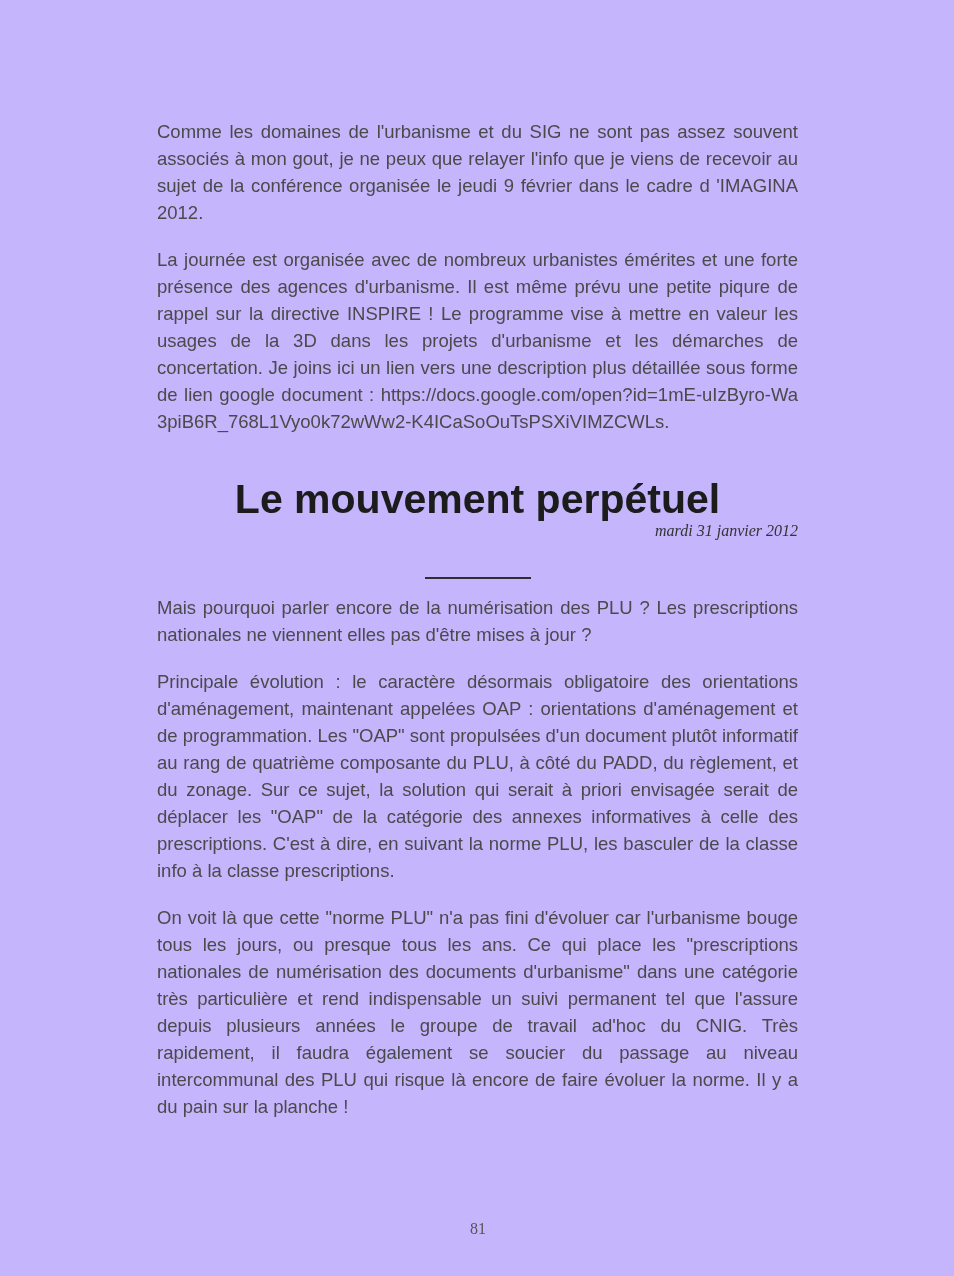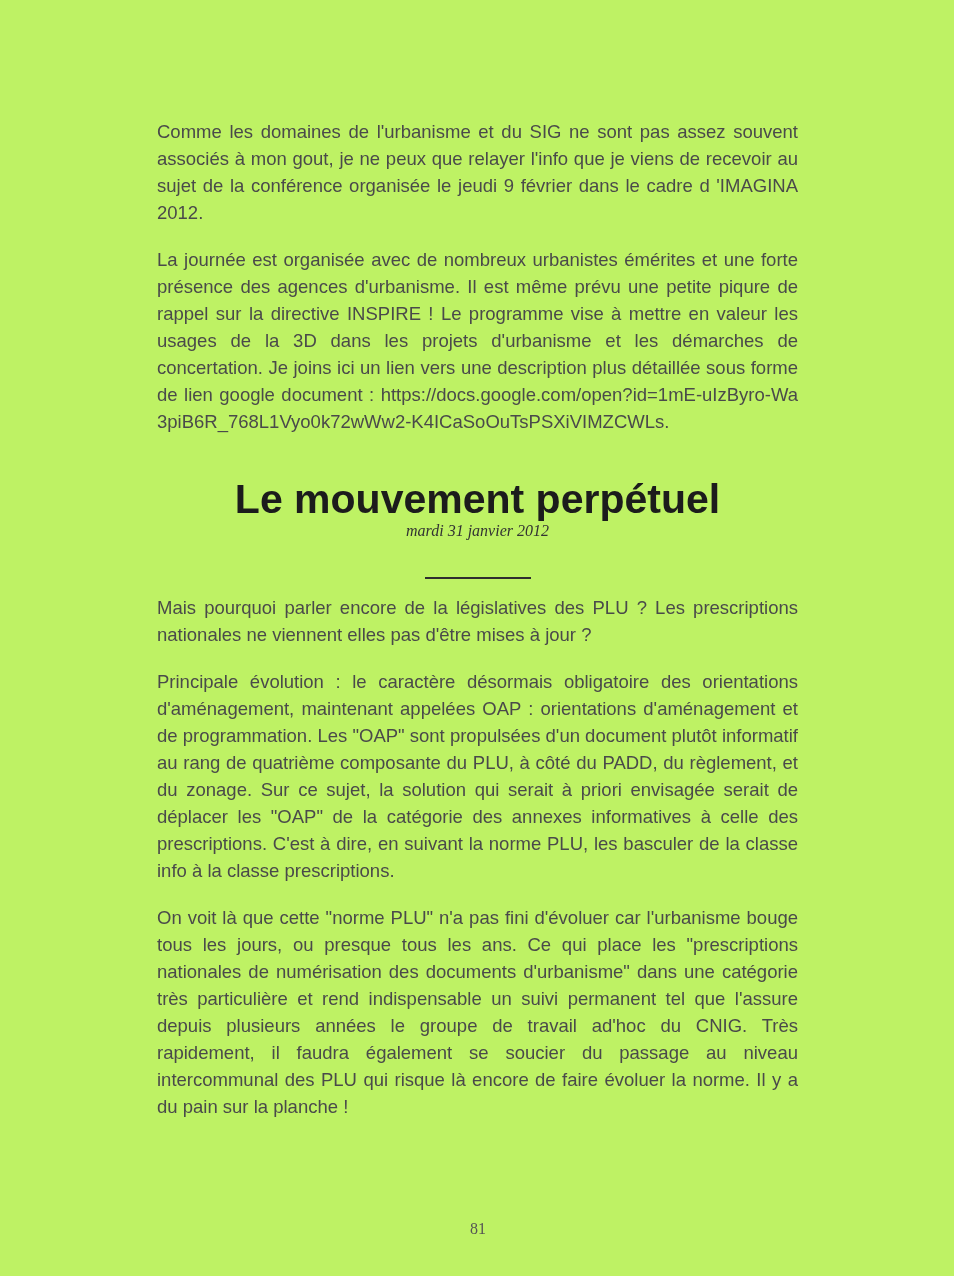--- a/index.html
+++ b/index.html
@@ -4,21 +4,21 @@
 <style>
   html, body {
     margin: 0;
     padding: 0;
     background: #ffffff;
   }
   .page {
     position: relative;
     width: 954px;
     height: 1276px;
-    background: #bef264;
+    background: #c4b5fd;
     margin: 0 auto;
     overflow: hidden;
     font-family: "Liberation Sans", sans-serif;
   }
   .content {
     position: absolute;
     left: 157px;
     top: 118px;
     width: 641px;
   }
@@ -42,21 +42,21 @@
     text-align: center;
     margin: 44px 0 2px 0;
     letter-spacing: 0px;
   }
   .post-date {
     font-family: "Liberation Serif", serif;
     font-style: italic;
     font-size: 16px;
     line-height: 20px;
     color: #333333;
-    text-align: center;
+    text-align: right;
     margin: 0;
   }
   hr.divider {
     border: none;
     border-top: 2px solid #2e2e2e;
     width: 106px;
     margin: 36px auto 15px auto;
   }
   .page-number {
     position: absolute;
@@ -78,21 +78,21 @@
     <p class="body-text">Comme les domaines de l'urbanisme et du SIG ne sont pas assez souvent associés à mon gout, je ne peux que relayer l'info que je viens de recevoir au sujet de la conférence organisée le jeudi 9 février dans le cadre d 'IMAGINA 2012.</p>
 
     <p class="body-text"><span>La journée est organisée avec de nombreux urbanistes émérites et une forte présence des agences d'urbanisme. Il est même prévu une petite piqure de rappel sur la directive INSPIRE ! Le programme  vise à mettre en valeur les usages de la 3D dans les projets d'urbanisme et les démarches de concertation.  Je joins ici un lien vers une description plus détaillée sous forme de lien google document : </span><span class="url-text">https://docs.google.com/open?id=1mE-uIzByro-Wa3piB6R_768L1Vyo0k72wWw2-K4ICaSoOuTsPSXiVIMZCWLs.</span></p>
 
     <h1 class="post-title">Le mouvement perpétuel</h1>
 
     <div class="post-date">mardi 31 janvier 2012</div>
 
     <hr class="divider">
 
-    <p class="body-text">Mais pourquoi parler encore de la législatives des PLU ? Les prescriptions nationales ne viennent elles pas d'être mises à jour ?</p>
+    <p class="body-text">Mais pourquoi parler encore de la numérisation des PLU ? Les prescriptions nationales ne viennent elles pas d'être mises à jour ?</p>
 
 
     <p class="body-text">Principale évolution : le caractère désormais obligatoire des orientations d'aménagement, maintenant appelées OAP :  orientations d'aménagement et de programmation. Les "OAP" sont propulsées d'un document plutôt informatif au rang de quatrième composante du PLU, à côté du PADD, du règlement, et du zonage. Sur ce sujet, la solution qui serait à priori envisagée serait de déplacer les "OAP" de la catégorie des annexes informatives à celle des prescriptions. C'est à dire, en suivant la norme PLU, les basculer de la classe info à la classe prescriptions.</p>
 
     <p class="body-text">On voit là que cette "norme PLU" n'a pas fini d'évoluer car l'urbanisme bouge tous les jours, ou presque tous les ans. Ce qui place les "prescriptions nationales de numérisation des documents d'urbanisme" dans une catégorie très particulière et rend indispensable un suivi permanent tel que l'assure depuis plusieurs années le groupe de travail ad'hoc du CNIG. Très rapidement, il faudra également se soucier du passage au niveau intercommunal des PLU qui risque là encore de faire évoluer la norme. Il y a du pain sur la planche !</p>
 
   </div>
 
   <div class="page-number">81</div>
 </div>

